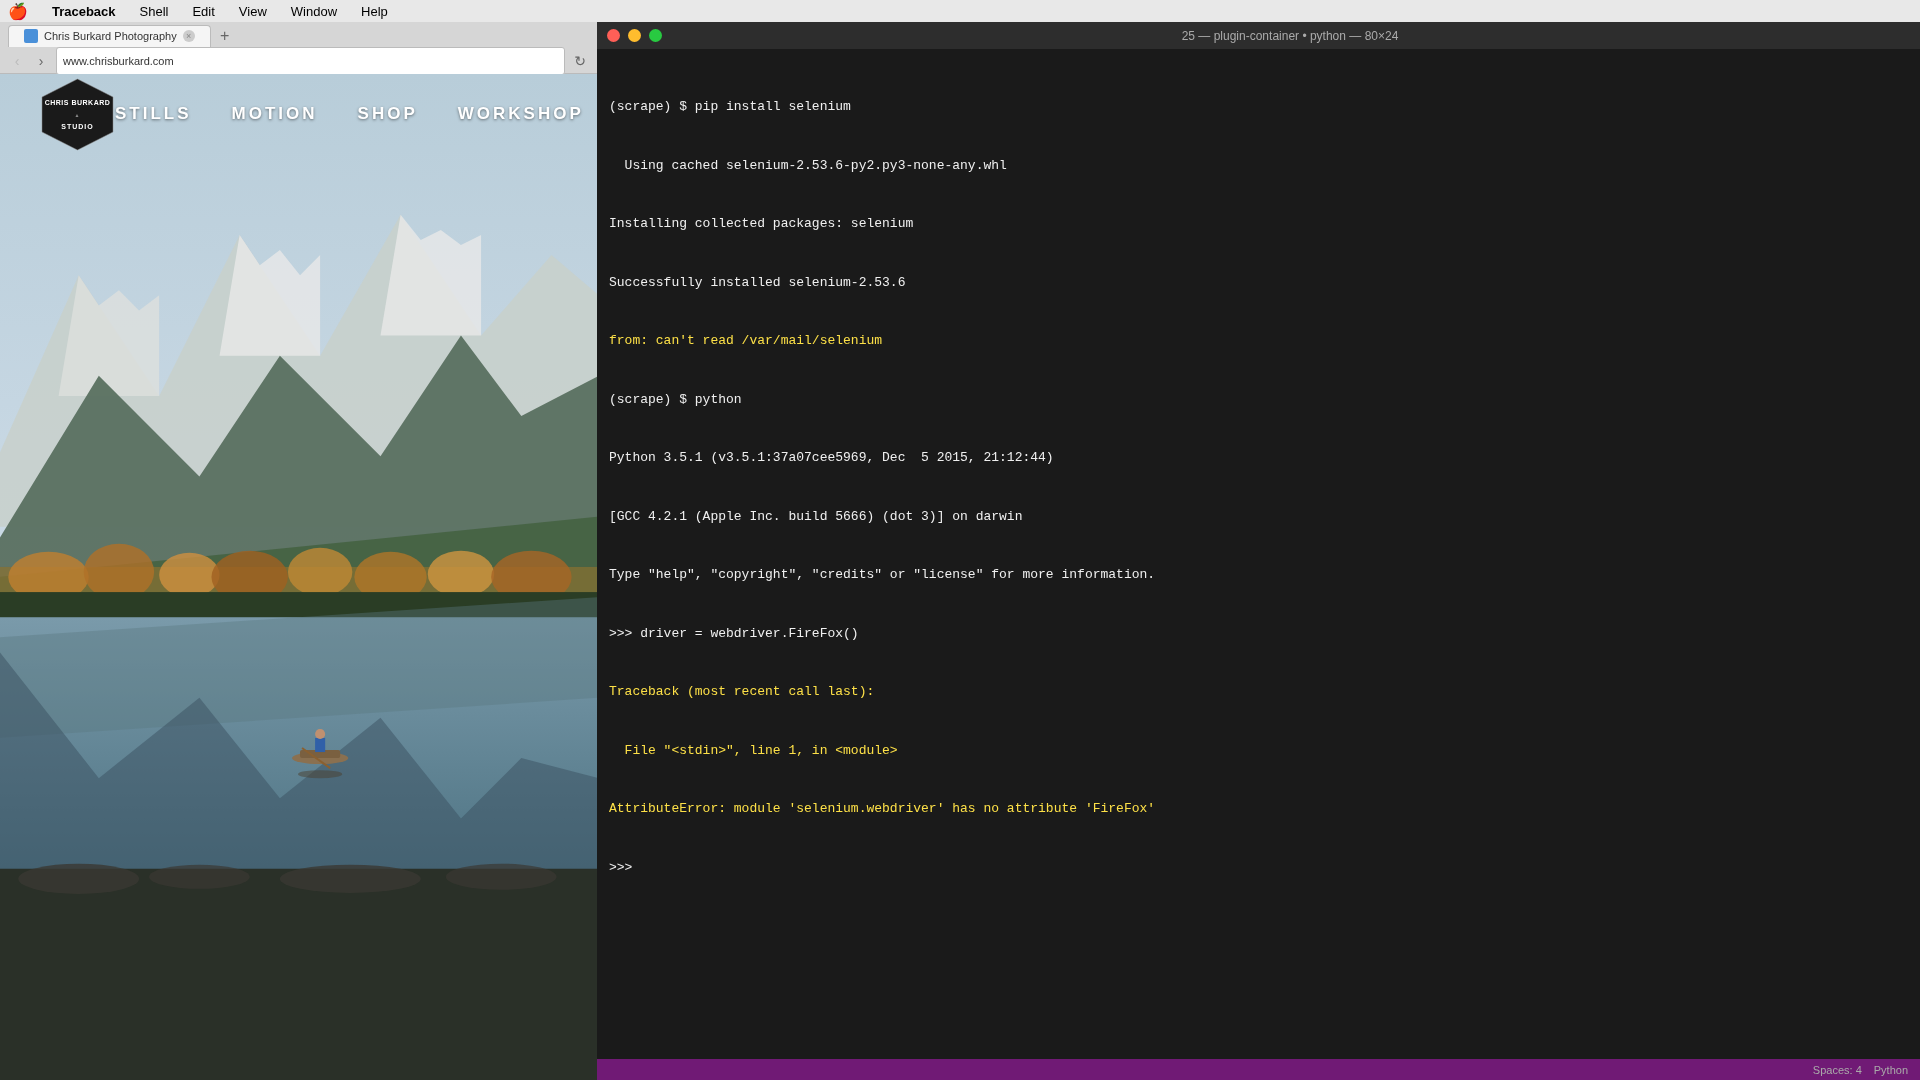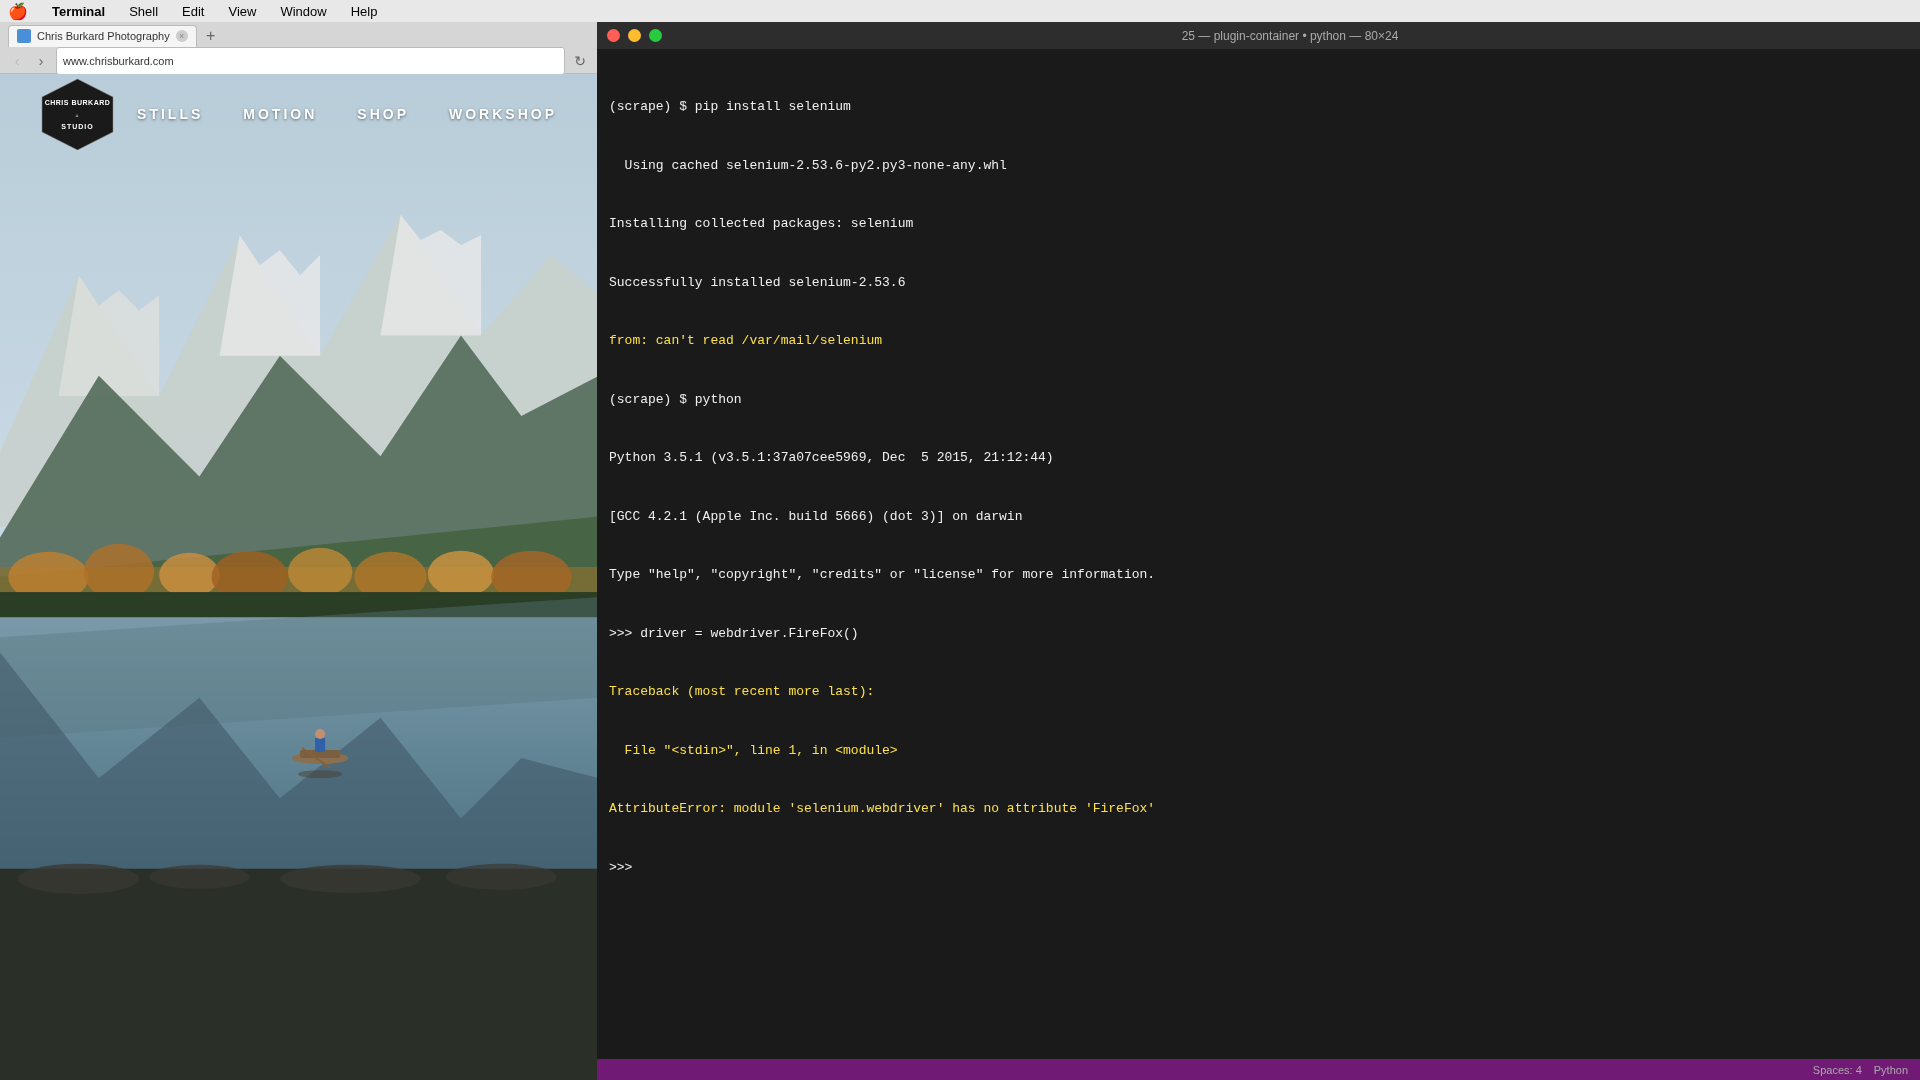--- a/index.html
+++ b/index.html
@@ -67,21 +67,21 @@
       height: 28px;
       padding: 0 8px;
       gap: 4px;
     }
     .browser-tab {
       display: flex;
       align-items: center;
       height: 22px;
       background: #f5f5f5;
       border-radius: 4px 4px 0 0;
-      padding: 0 8px;
+      padding: 0 15px;
       font-size: 11px;
       color: #333;
       gap: 6px;
       border: 1px solid #bbb;
       border-bottom: none;
     }
     .tab-favicon {
       width: 14px;
       height: 14px;
       border-radius: 2px;
@@ -180,21 +180,21 @@
       align-items: center;
       gap: 10px;
     }
     .website-nav-links {
       display: flex;
       gap: 40px;
       align-items: center;
     }
     .nav-link {
       color: #fff;
-      font-size: 14px;
+      font-size: 17px;
       letter-spacing: 3px;
       text-transform: uppercase;
       font-weight: 600;
       cursor: pointer;
       text-shadow: 0 1px 3px rgba(0,0,0,0.5);
     }
 
     
     .landscape-svg {
       position: absolute;
@@ -278,21 +278,21 @@
     .bottom-bar-text {
       color: #aaa;
       font-size: 11px;
     }
   </style>
 </head>
 <body>
 
 <div class="macos-menubar">
   <span class="menubar-apple">🍎</span>
-  <span class="menubar-item bold">Terminal</span>
+  <span class="menubar-item bold">Traceback</span>
   <span class="menubar-item">Shell</span>
   <span class="menubar-item">Edit</span>
   <span class="menubar-item">View</span>
   <span class="menubar-item">Window</span>
   <span class="menubar-item">Help</span>
 </div>
 
 <div class="browser-window">
   <div class="browser-chrome">
     <div class="browser-tabs">
@@ -424,21 +424,21 @@
     <span class="terminal-line term-prompt">(scrape) $ pip install selenium</span>
     <span class="terminal-line term-output">  Using cached selenium-2.53.6-py2.py3-none-any.whl</span>
     <span class="terminal-line term-output">Installing collected packages: selenium</span>
     <span class="terminal-line term-output">Successfully installed selenium-2.53.6</span>
     <span class="terminal-line term-error">from: can't read /var/mail/selenium</span>
     <span class="terminal-line term-prompt">(scrape) $ python</span>
     <span class="terminal-line term-output">Python 3.5.1 (v3.5.1:37a07cee5969, Dec  5 2015, 21:12:44)</span>
     <span class="terminal-line term-output">[GCC 4.2.1 (Apple Inc. build 5666) (dot 3)] on darwin</span>
     <span class="terminal-line term-output">Type "help", "copyright", "credits" or "license" for more information.</span>
     <span class="terminal-line term-prompt">&gt;&gt;&gt; driver = webdriver.FireFox()</span>
-    <span class="terminal-line term-error">Traceback (most recent more last):</span>
+    <span class="terminal-line term-error">Traceback (most recent call last):</span>
     <span class="terminal-line term-error">  File "&lt;stdin&gt;", line 1, in &lt;module&gt;</span>
     <span class="terminal-line term-error">AttributeError: module 'selenium.webdriver' has no attribute 'FireFox'</span>
     <span class="terminal-line term-prompt">&gt;&gt;&gt; </span>
     
     
     
     
   </div>
 
   <div class="terminal-bottom-bar">

